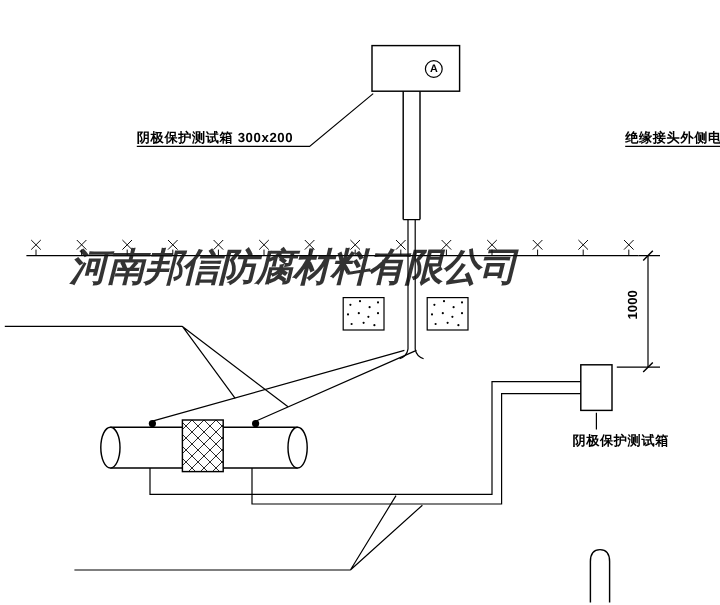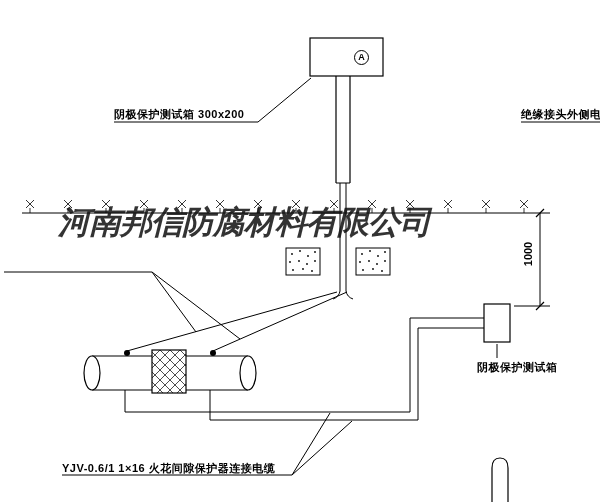--- a/index.html
+++ b/index.html
@@ -127,16 +127,15 @@
     </g>
   </svg>
 
   <div class="watermark">河南邦信防腐材料有限公司</div>
 
   <div class="circle-a">A</div>
 
   <div class="lbl" style="left:114px;top:107px;">阴极保护测试箱 300x200</div>
   <div class="lbl" style="left:521px;top:107px;">绝缘接头外侧电缆</div>
   <div class="lbl" style="left:477px;top:360px;">阴极保护测试箱</div>
-  <div class="lbl" style="left:62px;top:461px;">YJV-0.6/1 1×16 火花间隙保护器连接电缆</div>
   <div class="dim-text">1000</div>
 
 </div>
 
 </body></html>

